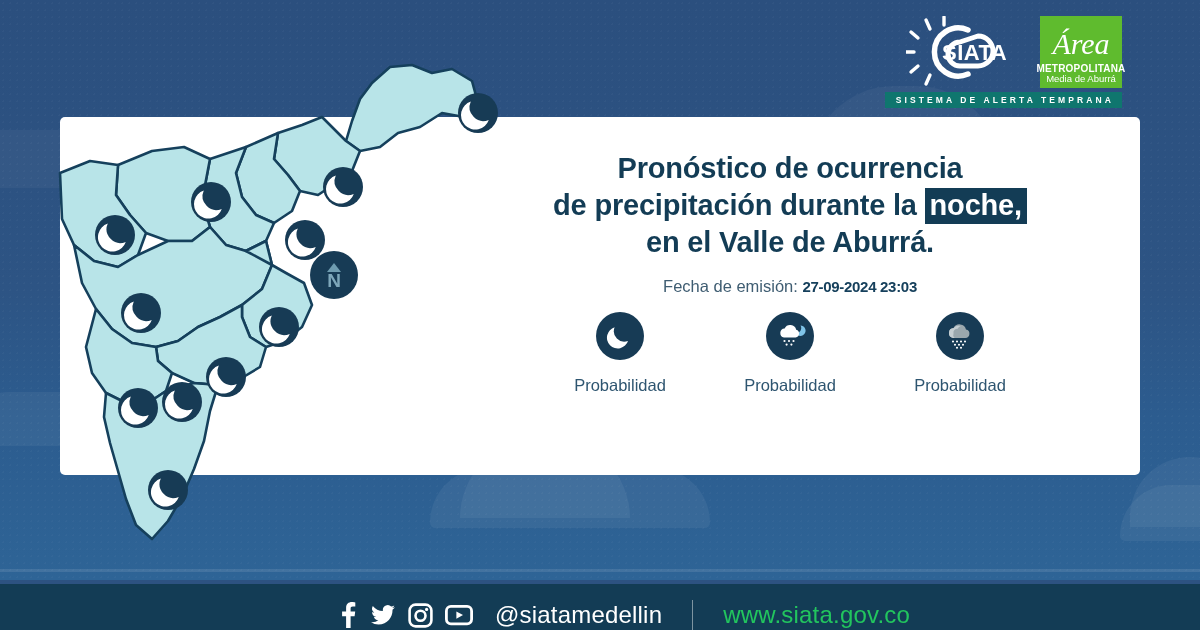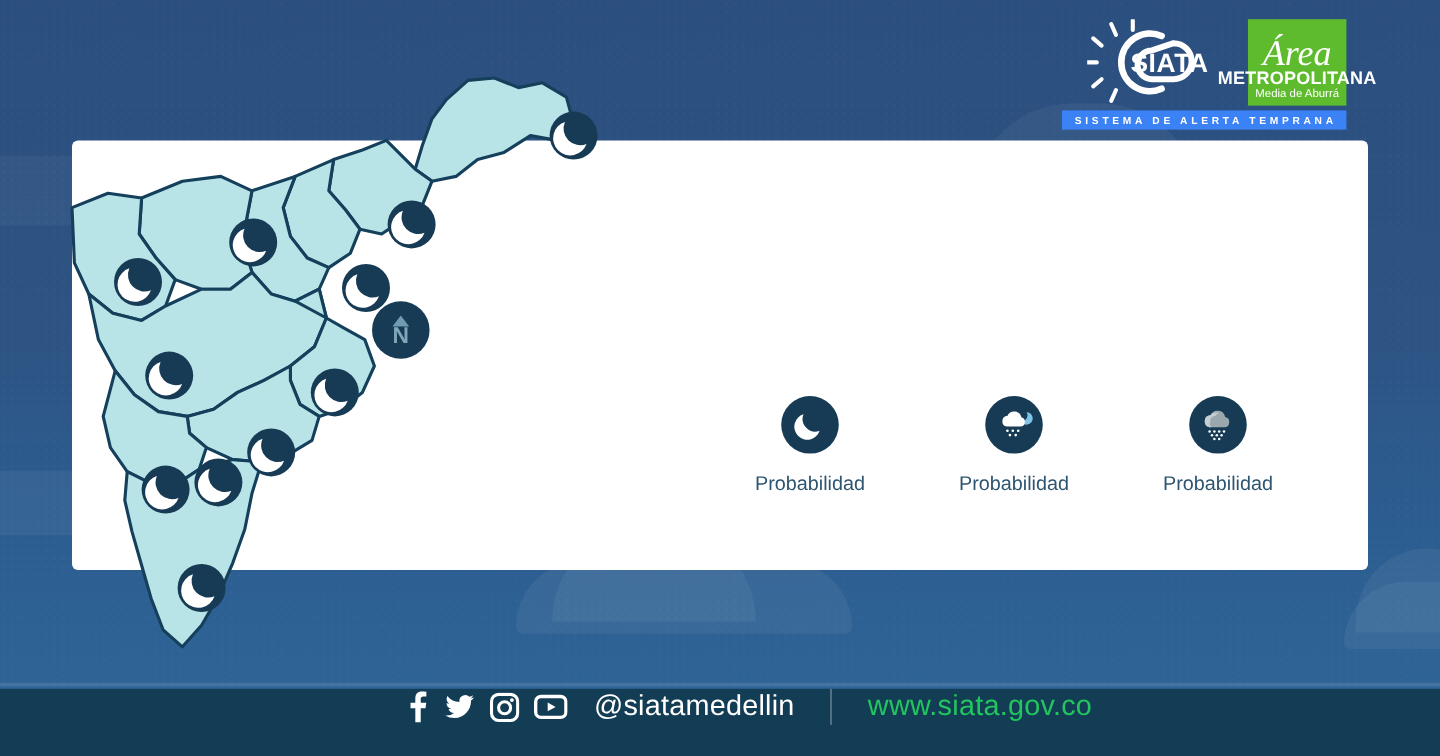--- a/index.html
+++ b/index.html
@@ -36,25 +36,25 @@
 
   
   .logos { position:absolute; right:78px; top:16px; display:flex; align-items:flex-start; gap:14px; }
   .siata-logo { display:flex; align-items:center; }
   .area-logo {
     width:82px; height:72px; background:#5fbb2e;
     display:flex; flex-direction:column; align-items:center; justify-content:flex-end;
     padding-bottom:3px; position:relative;
   }
   .area-script { position:absolute; top:2px; left:0; right:0; height:46px; }
-  .area-metro { font-size:15px; font-weight:bold; color:#ffffff; letter-spacing:.2px; line-height:1.05; }
+  .area-metro { font-size:10px; font-weight:bold; color:#ffffff; letter-spacing:.2px; line-height:1.05; }
   .area-valle { font-size:9.5px; color:#ffffff; line-height:1.15; }
   .green-banner {
     position:absolute; right:78px; top:92px;
-    background:#3b82f6; color:#ffffff;
+    background:#0f766e; color:#ffffff;
     font-size:8.5px; font-weight:bold; letter-spacing:3.1px;
     padding:3px 8px 3px 11px; white-space:nowrap;
   }
 
   
   .card {
     position:absolute; left:60px; top:117px; width:1080px; height:358px;
     background:#ffffff; border-radius:5px;
   }
 
@@ -73,29 +73,29 @@
   .compass .tri { width:0;height:0;border-left:7px solid transparent;border-right:7px solid transparent;border-bottom:9px solid #6f9cb0; margin-bottom:1px;}
   .compass .n { color:#7ea7ba; font-size:19px; font-weight:bold; line-height:15px; font-family:"Liberation Sans",sans-serif;}
 
   
   .panel { position:absolute; left:470px; top:150px; width:640px; text-align:center; }
   .title { color:#133c55; font-size:29px; font-weight:bold; line-height:1.28; letter-spacing:-0.2px; }
   .title .hl { background:#133c55; color:#ffffff; padding:1px 5px 3px 5px; }
   .date-line { margin-top:16px; color:#3f5d72; font-size:16.5px; }
   .date-line .date-val { color:#16405c; font-size:15px; font-weight:bold; letter-spacing:-0.3px; }
 
-  .legend { position:absolute; left:480px; top:330px; width:620px; display:flex; justify-content:flex-end; }
+  .legend { position:absolute; left:480px; top:312px; width:620px; display:flex; justify-content:center; }
   .legend-item { width:170px; text-align:center; }
   .legend-icon { width:48px; height:48px; border-radius:50%; background:#173b55; margin:0 auto 14px auto; display:flex; align-items:center; justify-content:center;}
   .legend-label { color:#2e5570; font-size:16.5px; line-height:1.35; }
 
   
   .footer {
-    position:absolute; left:0; bottom:0; width:1200px; height:56px;
-    background:#133c55; display:flex; align-items:flex-start; justify-content:center; gap:0px;padding-left:48px;
+    position:absolute; left:0; bottom:0; width:1200px; height:46px;
+    background:#133c55; display:flex; align-items:flex-end; justify-content:center; gap:0px;padding-left:48px;
   }
   .footer-inner { display:flex; align-items:center; gap:22px; }
   .social { display:flex; align-items:center; gap:12px; }
   .social span { display:inline-flex; }
   .handle { color:#ffffff; font-size:24px; letter-spacing:.2px; }
   .divider { width:1px; height:30px; background:rgba(255,255,255,.45); margin:0 8px; }
   .weburl { color:#22c55e; font-size:24px; letter-spacing:.2px; }
   .footer-top-line { position:absolute; left:0; bottom:58px; width:1200px; height:3px; background:rgba(255,255,255,.10); }
 </style>
 </head>
@@ -253,20 +253,34 @@
     </div>
 
     <div class="compass" style="left:250px; top:196px;">
       <div class="disc">
         <div class="tri"></div>
         <div class="n">N</div>
       </div>
     </div>
   </div>
 
+  <div class="panel">
+    <div class="title">
+      <div>Pronóstico de ocurrencia</div>
+      <div>
+        <span>de precipitación durante la</span>
+        <span class="hl">noche,</span>
+      </div>
+      <div>en el Valle de Aburrá.</div>
+    </div>
+    <div class="date-line">
+      <span>Fecha de emisión:</span>
+      <span class="date-val">27-09-2024 23:03</span>
+    </div>
+  </div>
 
   <div class="legend">
     <div class="legend-item">
       <div class="legend-icon">
         <svg width="30" height="30" viewBox="0 0 30 30">
             <path d="M23 20A10.5 10.5 0 0 1 9.6 6.3 10.8 10.8 0 1 0 23 20Z" fill="#ffffff"></path>
           </svg>
       </div>
       <div class="legend-label">
         <div>Probabilidad</div>

